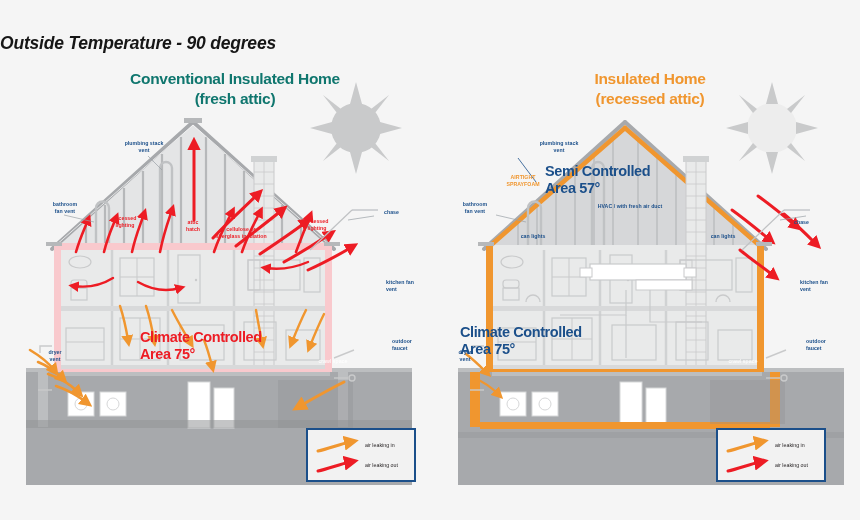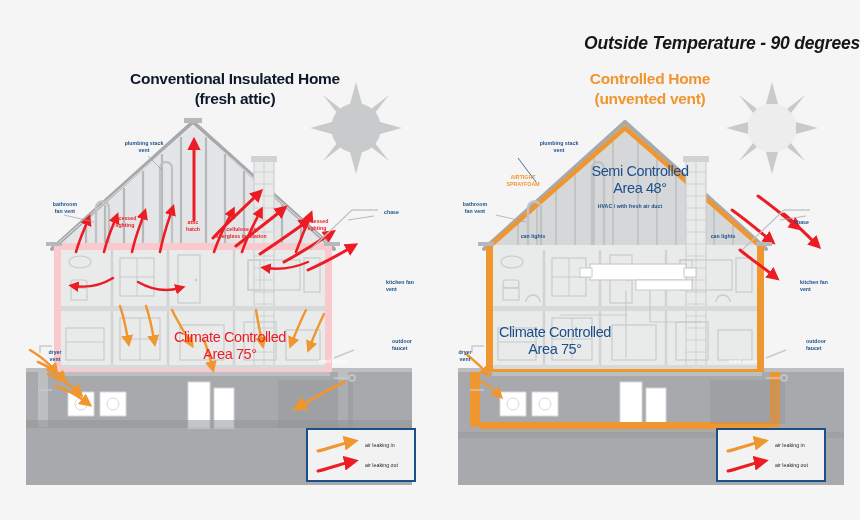--- a/index.html
+++ b/index.html
@@ -4,44 +4,44 @@
 <style>
   html,body{margin:0;padding:0;}
   body{
     width:860px;height:520px;background:#f5f5f5;overflow:hidden;
     font-family:"Liberation Sans",sans-serif;position:relative;
   }
   #stage{position:absolute;inset:0;}
 
   
   .main-title{
-    position:absolute;left:0;right:0;top:33px;text-align:right;
+    position:absolute;left:0;right:0;top:33px;text-align:left;
     font-size:17.5px;font-weight:bold;font-style:italic;color:#161616;
     letter-spacing:-0.2px;
   }
   .house-title{
     position:absolute;text-align:center;font-size:15.5px;font-weight:bold;
     line-height:1.32;letter-spacing:-0.3px;
   }
-  .house-title.left{left:60px;width:350px;top:69px;color:#0f172a;}
+  .house-title.left{left:60px;width:350px;top:69px;color:#0f766e;}
   .house-title.right{left:480px;width:340px;top:69px;color:#f0962f;}
 
   
   .sun{position:absolute;}
   .sun svg{display:block;}
 
   
   .panel{position:absolute;top:110px;width:420px;height:375px;}
   .panel.left{left:8px;}
   .panel.right{left:440px;}
   .panel svg{position:absolute;left:0;top:0;}
 
   
   .area-cap{
-    position:absolute;text-align:center;font-weight:normal;line-height:1.18;
+    position:absolute;font-weight:bold;line-height:1.18;
     letter-spacing:-0.4px;pointer-events:none;
   }
   .area-cap .l2{display:block;}
   .cap-red{color:#ed1c24;}
   .cap-blue{color:#1b4f8a;}
 
   #cap-nc{left:125px;top:184px;width:200px;font-size:14.5px;}
   #cap-cc-l{left:140px;top:329px;width:180px;font-size:14.5px;}
   #cap-semi{left:545px;top:163px;width:190px;font-size:14.5px;}
   #cap-cc-r{left:460px;top:324px;width:190px;font-size:14.5px;}
@@ -76,22 +76,22 @@
 <div id="stage">
 
   <div class="main-title">Outside Temperature - 90 degrees</div>
 
   <div class="house-title left">
     <span>Conventional Insulated Home</span><br>
     <span>(fresh attic)</span>
   </div>
 
   <div class="house-title right">
-    <span>Controlled Home</span><br>
-    <span>(unvented vent)</span>
+    <span>Insulated Home</span><br>
+    <span>(recessed attic)</span>
   </div>
 
   <div class="sun" style="left:310px;top:82px;">
     <svg width="92" height="92" viewBox="0 0 92 92">
       <g fill="#c9cacb">
         <circle cx="46" cy="46" r="25"></circle>
         <g>
           <polygon points="46,0 52,22 40,22"></polygon>
           <polygon points="46,92 52,70 40,70"></polygon>
           <polygon points="0,46 22,40 22,52"></polygon>
@@ -557,21 +557,21 @@
       </g>
       <g stroke="#9aa0a6" stroke-width="0.7" fill="none">
         <line x1="56" y1="105" x2="86" y2="112"></line>
         <line x1="340" y1="110" x2="366" y2="106"></line>
       </g>
     </svg>
   </div>
 
   <div class="area-cap cap-blue" id="cap-semi">
     <span>Semi Controlled</span>
-    <span class="l2">Area 48°</span>
+    <span class="l2">Area 57°</span>
   </div>
   <div class="area-cap cap-blue" id="cap-cc-r">
     <span>Climate Controlled</span>
     <span class="l2">Area 75°</span>
   </div>
 
   <div class="ann blue" style="left:452px;top:201px;width:46px;">
     <span>bathroom</span><br>
     <span>fan vent</span>
   </div>

